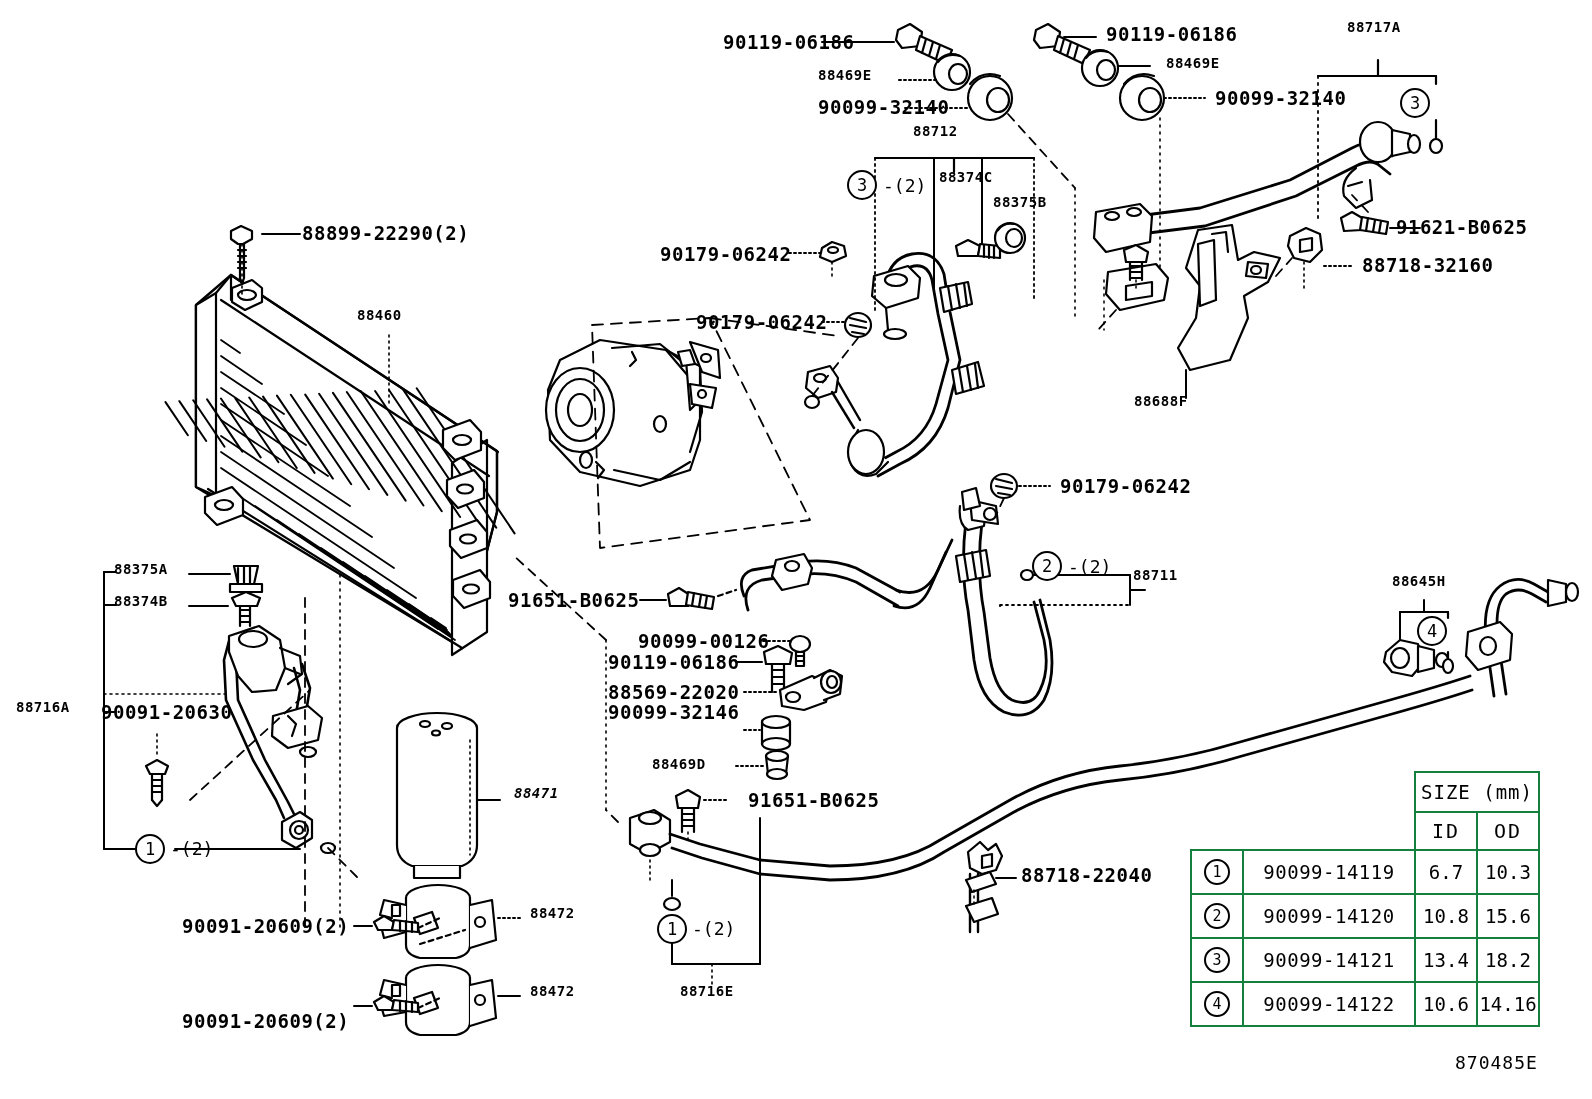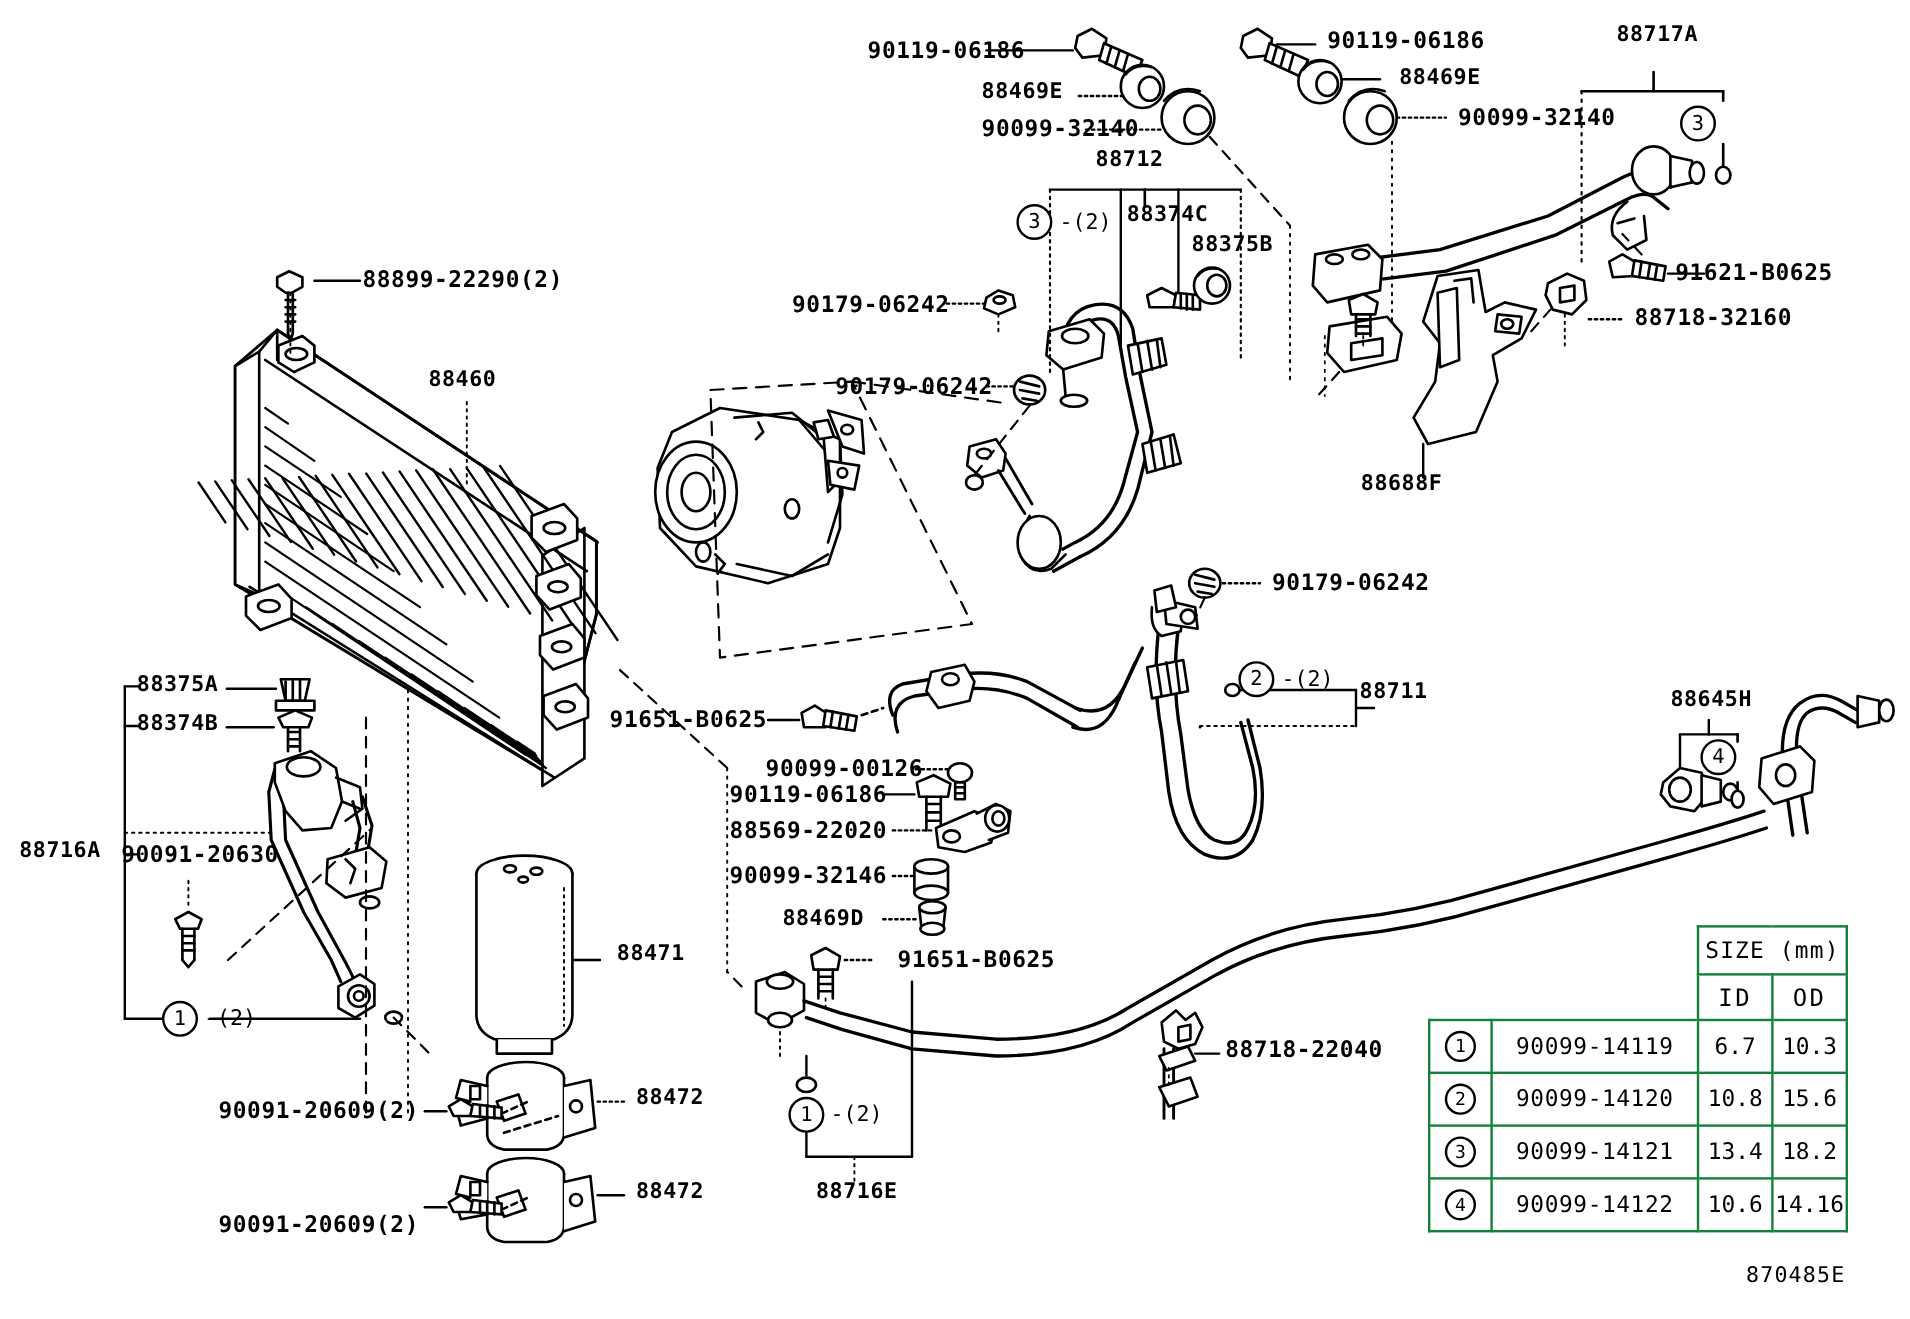--- a/index.html
+++ b/index.html
@@ -16,21 +16,21 @@
   .lbl{
     position:absolute;
     font-family:"DejaVu Sans Mono","Liberation Mono",monospace;
     font-size:19px;
     font-weight:bold;
     letter-spacing:0.5px;
     white-space:nowrap;
     color:#000;
     line-height:1;
   }
-  .lbl.big{font-size:18px;}
+  .lbl.big{font-size:14px;}
 
   
   .circ{
     position:absolute;
     width:30px;height:30px;
     border:2.2px solid #000;
     border-radius:50%;
     box-sizing:border-box;
     font-family:"DejaVu Sans Mono","Liberation Mono",monospace;
     font-size:17px;
@@ -603,33 +603,33 @@
 </svg>
 
 <div class="lbl" style="left:302px; top:224px;">88899-22290(2)</div>
 <div class="lbl big" style="left:357px; top:308px;">88460</div>
 
 <div class="lbl big" style="left:114px; top:562px;">88375A</div>
 <div class="lbl big" style="left:114px; top:594px;">88374B</div>
 <div class="lbl big" style="left:16px; top:700px;">88716A</div>
 <div class="lbl" style="left:101px; top:703px;">90091-20630</div>
 
-<div class="lbl big" style="left:514px; top:786px;">88471</div>
+<div class="lbl big" style="left:514px; top:786px;font-style:italic;">88471</div>
 <div class="lbl big" style="left:530px; top:906px;">88472</div>
 <div class="lbl big" style="left:530px; top:984px;">88472</div>
 <div class="lbl" style="left:182px; top:917px;">90091-20609(2)</div>
 <div class="lbl" style="left:182px; top:1012px;">90091-20609(2)</div>
 
 <div class="lbl big" style="left:680px; top:984px;">88716E</div>
 
 <div class="lbl" style="left:508px; top:591px;">91651-B0625</div>
 <div class="lbl" style="left:638px; top:632px;">90099-00126</div>
 <div class="lbl" style="left:608px; top:653px;">90119-06186</div>
 <div class="lbl" style="left:608px; top:683px;">88569-22020</div>
-<div class="lbl" style="left:608px; top:721px;">90099-32146</div>
+<div class="lbl" style="left:608px; top:703px;">90099-32146</div>
 <div class="lbl big" style="left:652px; top:757px;">88469D</div>
 <div class="lbl" style="left:748px; top:791px;">91651-B0625</div>
 
 <div class="lbl" style="left:723px; top:33px;">90119-06186</div>
 <div class="lbl big" style="left:818px; top:68px;">88469E</div>
 <div class="lbl" style="left:818px; top:98px;">90099-32140</div>
 <div class="lbl big" style="left:913px; top:124px;text-align:right;">88712</div>
 <div class="lbl big" style="left:939px; top:170px;">88374C</div>
 <div class="lbl big" style="left:993px; top:195px;">88375B</div>
 <div class="lbl" style="left:660px; top:245px;">90179-06242</div>

